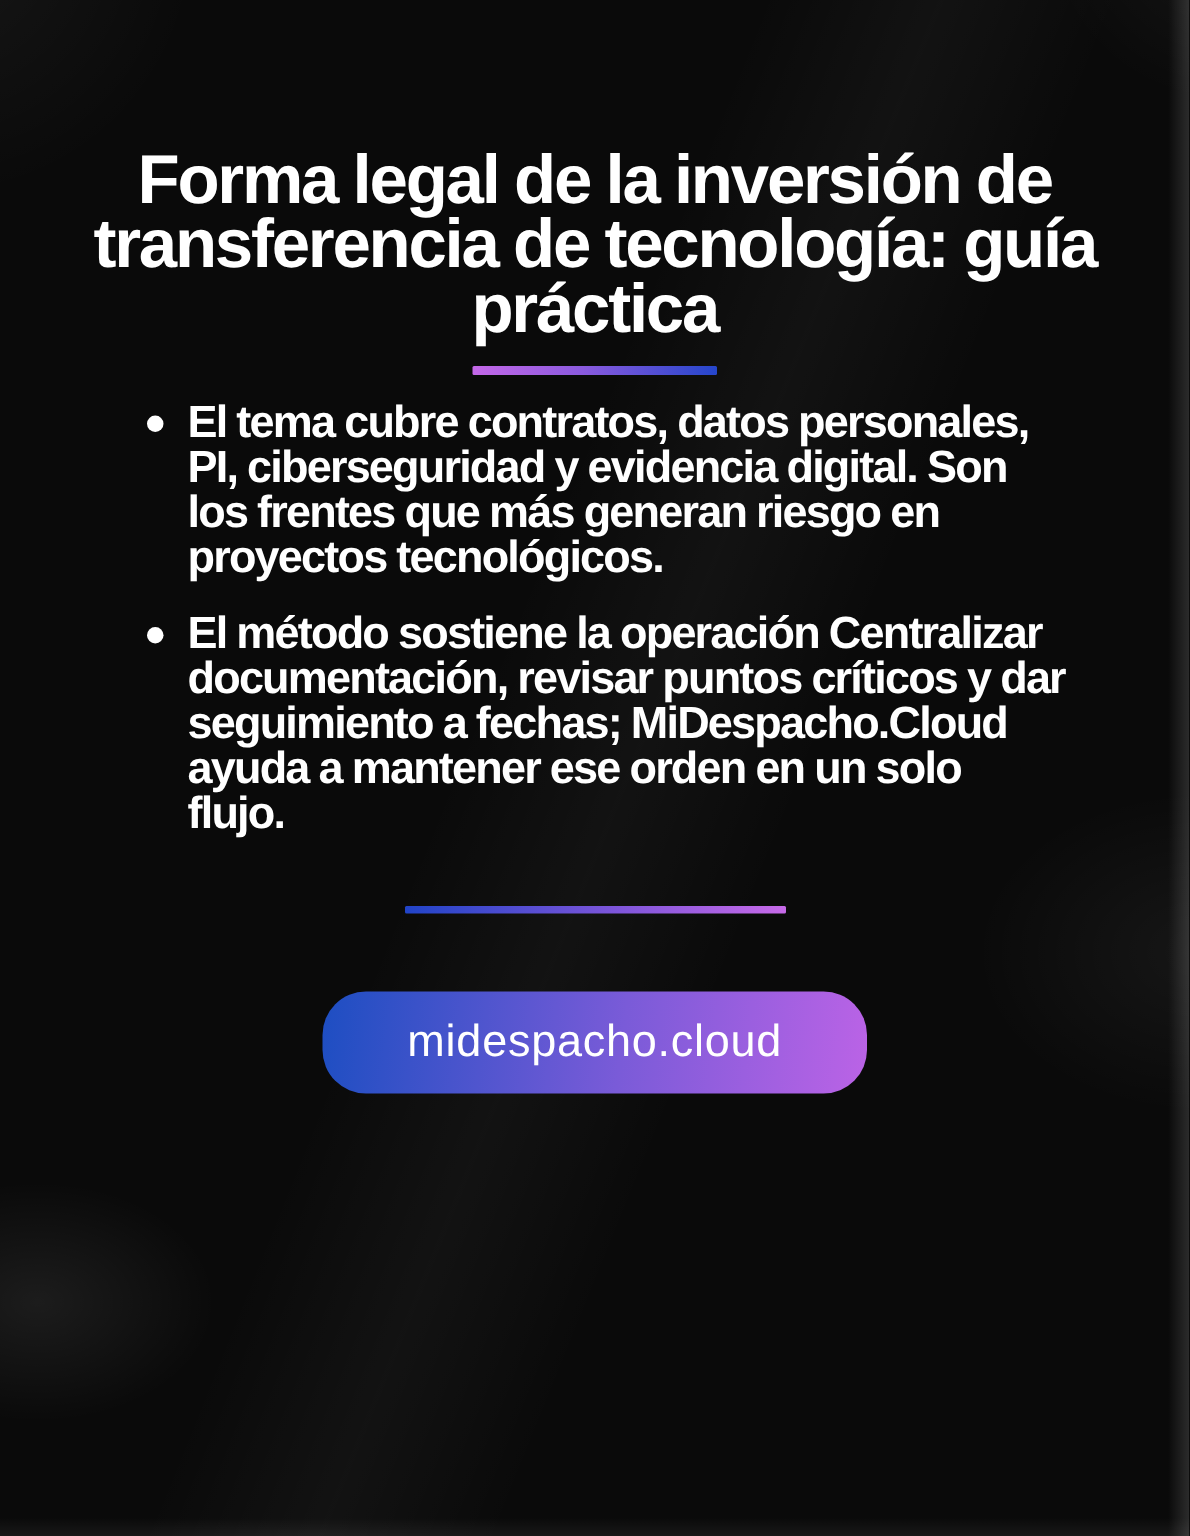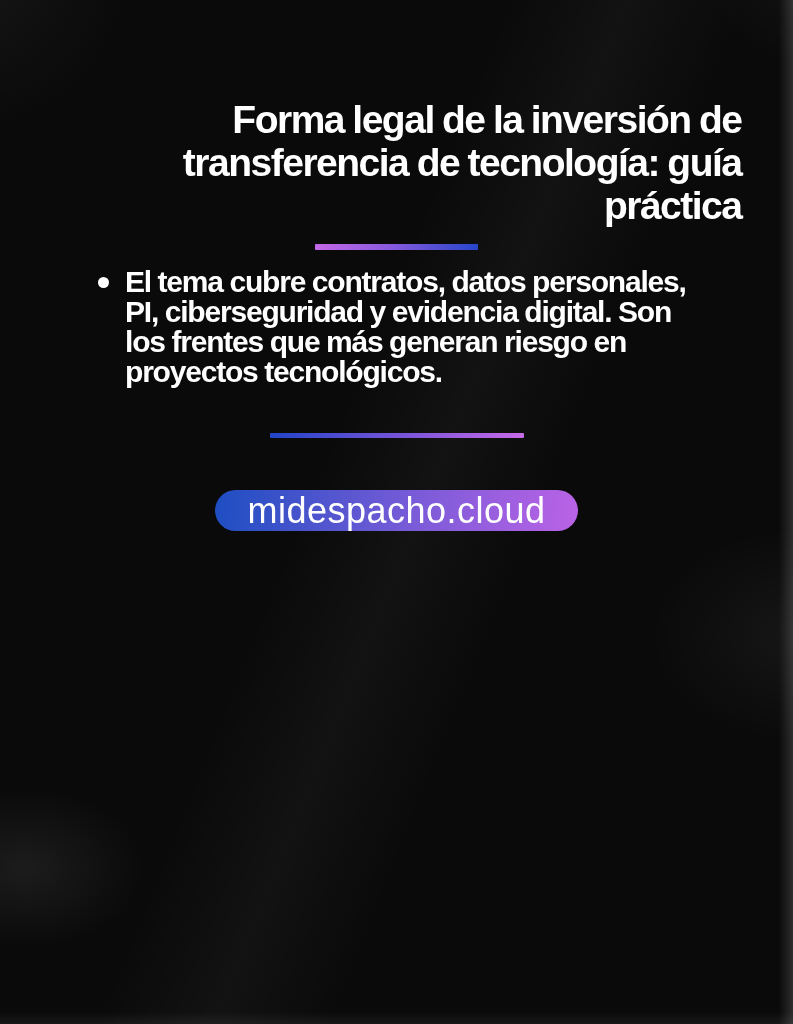--- a/index.html
+++ b/index.html
@@ -34,22 +34,22 @@
   .content {
     position: relative;
     display: flex;
     flex-direction: column;
     align-items: center;
     height: 100%;
   }
   .title {
     margin: 98px auto 0;
     width: 690px;
-    text-align: right;
-    font-size: 39px;
+    text-align: center;
+    font-size: 46px;
     line-height: 43px;
     font-weight: bold;
     letter-spacing: -1.5px;
     word-spacing: -1px;
   }
   .divider-top {
     margin-top: 17px;
     width: 163px;
     height: 6px;
     border-radius: 1px;
@@ -86,27 +86,27 @@
   .divider-bottom {
     margin-top: 46px;
     width: 254px;
     height: 5px;
     border-radius: 1px;
     background: linear-gradient(90deg, #2144c8 0%, #7d55da 55%, #c76ae8 100%);
   }
   .cta {
     margin-top: 52px;
     width: 363px;
-    height: 41px;
+    height: 68px;
     border: none;
     border-radius: 29px;
     background: linear-gradient(97deg, #1d4ec2 0%, #7a5bd8 55%, #bb63e6 100%);
     color: #ffffff;
     font-family: "Liberation Sans", sans-serif;
-    font-size: 36px;
+    font-size: 30px;
     letter-spacing: 0.5px;
     display: flex;
     align-items: center;
     justify-content: center;
     cursor: pointer;
   }
 </style>
 </head>
 <body>
 
@@ -115,20 +115,24 @@
 
     <h1 class="title">Forma legal de la inversión de transferencia de tecnología: guía práctica</h1>
 
     <div class="divider-top"></div>
 
     <ul class="bullets">
       <li class="bullet">
         <span class="dot"></span>
         <span class="bullet-text">El tema cubre contratos, datos personales, PI, ciberseguridad y evidencia digital. Son los frentes que más generan riesgo en proyectos tecnológicos.</span>
       </li>
+      <li class="bullet">
+        <span class="dot"></span>
+        <span class="bullet-text">El método sostiene la operación Centralizar documentación, revisar puntos críticos y dar seguimiento a fechas; MiDespacho.Cloud ayuda a mantener ese orden en un solo flujo.</span>
+      </li>
     </ul>
 
     <div class="divider-bottom"></div>
 
     <button class="cta">midespacho.cloud</button>
 
   </div>
 </div>
 
 </body></html>

